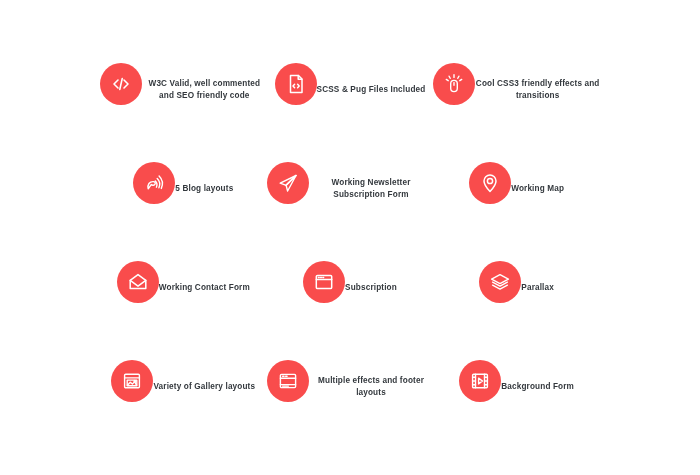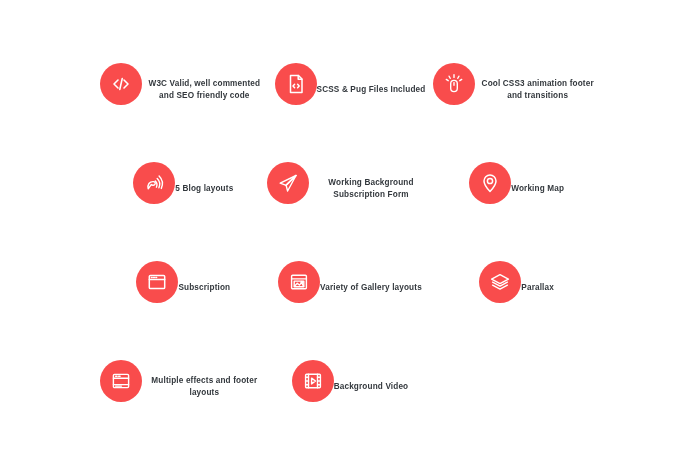--- a/index.html
+++ b/index.html
@@ -89,21 +89,21 @@
       <svg width="24" height="24" viewBox="0 0 24 24" fill="none" stroke="#ffffff" stroke-width="1.4" stroke-linecap="round" stroke-linejoin="round">
         <rect x="8.7" y="8.4" width="6.6" height="11.2" rx="3.3"></rect>
         <line x1="12" y1="10.6" x2="12" y2="13.2"></line>
         <line x1="12" y1="2.8" x2="12" y2="5.4"></line>
         <line x1="7.1" y1="4.2" x2="8.2" y2="6.3"></line>
         <line x1="16.9" y1="4.2" x2="15.8" y2="6.3"></line>
         <line x1="4.3" y1="7.4" x2="6.2" y2="8.7"></line>
         <line x1="19.7" y1="7.4" x2="17.8" y2="8.7"></line>
       </svg>
     </div>
-    <div class="feature-label">Cool CSS3 animation footer and transitions</div>
+    <div class="feature-label">Cool CSS3 friendly effects and transitions</div>
   </div>
 
   <div class="feature-card">
     <div class="icon-circle">
       <svg width="24" height="24" viewBox="0 0 24 24" fill="none" stroke="#ffffff" stroke-width="1.4" stroke-linecap="round" stroke-linejoin="round">
         <path d="M6.2 17.8 C5.1 13.6 7.6 10.3 11.4 10.6 C12.9 10.7 13.6 12 13.1 13 C12.4 14.5 10.3 14.6 9.2 13.6 Z"></path>
         <path d="M13.3 10.1 A5.4 5.4 0 0 1 14.4 16.2"></path>
         <path d="M15.2 7.6 A8.2 8.2 0 0 1 16.9 16.8"></path>
         <path d="M17.1 5.1 A11 11 0 0 1 19.3 17.4"></path>
       </svg>
@@ -112,69 +112,78 @@
   </div>
 
   <div class="feature-card">
     <div class="icon-circle">
       <svg width="24" height="24" viewBox="0 0 24 24" fill="none" stroke="#ffffff" stroke-width="1.4" stroke-linecap="round" stroke-linejoin="round">
         <path d="M20 4.5 L4.2 12.1 L10.1 14.3 Z"></path>
         <path d="M20 4.5 L10.1 14.3 L11.6 20 Z"></path>
         <path d="M10.1 14.3 L20 4.5"></path>
       </svg>
     </div>
-    <div class="feature-label">Working Background Subscription Form</div>
+    <div class="feature-label">Working Newsletter Subscription Form</div>
   </div>
 
   <div class="feature-card">
     <div class="icon-circle">
       <svg width="24" height="24" viewBox="0 0 24 24" fill="none" stroke="#ffffff" stroke-width="1.5" stroke-linecap="round" stroke-linejoin="round">
         <path d="M12 20.5 C12 20.5 18 14.2 18 10 A6 6 0 0 0 6 10 C6 14.2 12 20.5 12 20.5 Z"></path>
         <circle cx="12" cy="10" r="2.6"></circle>
       </svg>
     </div>
     <div class="feature-label">Working Map</div>
   </div>
 
+  <div class="feature-card">
+    <div class="icon-circle">
+      <svg width="24" height="24" viewBox="0 0 24 24" fill="none" stroke="#ffffff" stroke-width="1.5" stroke-linecap="round" stroke-linejoin="round">
+        <path d="M4.2 10.4 L12 4.6 L19.8 10.4 V18.6 H4.2 Z"></path>
+        <polyline points="4.2,10.4 12,16.2 19.8,10.4"></polyline>
+      </svg>
+    </div>
+    <div class="feature-label">Working Contact Form</div>
+  </div>
 
   <div class="feature-card">
     <div class="icon-circle">
       <svg width="24" height="24" viewBox="0 0 24 24" fill="none" stroke="#ffffff" stroke-width="1.5" stroke-linecap="round" stroke-linejoin="round">
         <rect x="4.3" y="5.4" width="15.4" height="13.2" rx="1.2"></rect>
         <line x1="4.3" y1="9.6" x2="19.7" y2="9.6"></line>
         <line x1="6.4" y1="7.5" x2="7.2" y2="7.5"></line>
         <line x1="8.6" y1="7.5" x2="9.4" y2="7.5"></line>
         <line x1="10.8" y1="7.5" x2="11.6" y2="7.5"></line>
       </svg>
     </div>
     <div class="feature-label">Subscription</div>
   </div>
 
   <div class="feature-card">
     <div class="icon-circle">
       <svg width="24" height="24" viewBox="0 0 24 24" fill="none" stroke="#ffffff" stroke-width="1.4" stroke-linecap="round" stroke-linejoin="round">
+        <polygon points="12,4.6 20.4,9.1 12,13.6 3.6,9.1"></polygon>
+        <polyline points="4.6,12.2 12,16.1 19.4,12.2"></polyline>
+        <polyline points="4.6,15.2 12,19.1 19.4,15.2"></polyline>
+      </svg>
+    </div>
+    <div class="feature-label">Parallax</div>
+  </div>
+
+  <div class="feature-card">
+    <div class="icon-circle">
+      <svg width="24" height="24" viewBox="0 0 24 24" fill="none" stroke="#ffffff" stroke-width="1.4" stroke-linecap="round" stroke-linejoin="round">
         <rect x="4.6" y="5.2" width="14.8" height="13.6" rx="1.1"></rect>
         <line x1="4.6" y1="8.9" x2="19.4" y2="8.9"></line>
         <rect x="7.2" y="11.1" width="9.6" height="5.6"></rect>
         <polyline points="7.4,16.3 10.3,13.2 12.4,15.1 14.6,12.6 16.6,16.3"></polyline>
         <circle cx="14.9" cy="12.3" r="0.85"></circle>
       </svg>
     </div>
     <div class="feature-label">Variety of Gallery layouts</div>
-  </div>
-
-  <div class="feature-card">
-    <div class="icon-circle">
-      <svg width="24" height="24" viewBox="0 0 24 24" fill="none" stroke="#ffffff" stroke-width="1.4" stroke-linecap="round" stroke-linejoin="round">
-        <polygon points="12,4.6 20.4,9.1 12,13.6 3.6,9.1"></polygon>
-        <polyline points="4.6,12.2 12,16.1 19.4,12.2"></polyline>
-        <polyline points="4.6,15.2 12,19.1 19.4,15.2"></polyline>
-      </svg>
-    </div>
-    <div class="feature-label">Parallax</div>
   </div>
 
   <div class="feature-card">
     <div class="icon-circle">
       <svg width="24" height="24" viewBox="0 0 24 24" fill="none" stroke="#ffffff" stroke-width="1.4" stroke-linecap="round" stroke-linejoin="round">
         <rect x="4.4" y="5.4" width="15.2" height="13.2" rx="1.1"></rect>
         <line x1="4.4" y1="9.2" x2="19.6" y2="9.2"></line>
         <line x1="4.4" y1="15.6" x2="19.6" y2="15.6"></line>
         <line x1="6.6" y1="7.3" x2="8.1" y2="7.3"></line>
         <line x1="9.6" y1="7.3" x2="11.1" y2="7.3"></line>
@@ -192,16 +201,16 @@
         <line x1="16.5" y1="5.2" x2="16.5" y2="18.8"></line>
         <line x1="4.6" y1="8.2" x2="7.5" y2="8.2"></line>
         <line x1="4.6" y1="12" x2="7.5" y2="12"></line>
         <line x1="4.6" y1="15.8" x2="7.5" y2="15.8"></line>
         <line x1="16.5" y1="8.2" x2="19.4" y2="8.2"></line>
         <line x1="16.5" y1="12" x2="19.4" y2="12"></line>
         <line x1="16.5" y1="15.8" x2="19.4" y2="15.8"></line>
         <polygon points="10.6,9.1 14.5,12 10.6,14.9"></polygon>
       </svg>
     </div>
-    <div class="feature-label">Background Video</div>
+    <div class="feature-label">Background Form</div>
   </div>
 
 </div>
 
 </body></html>

